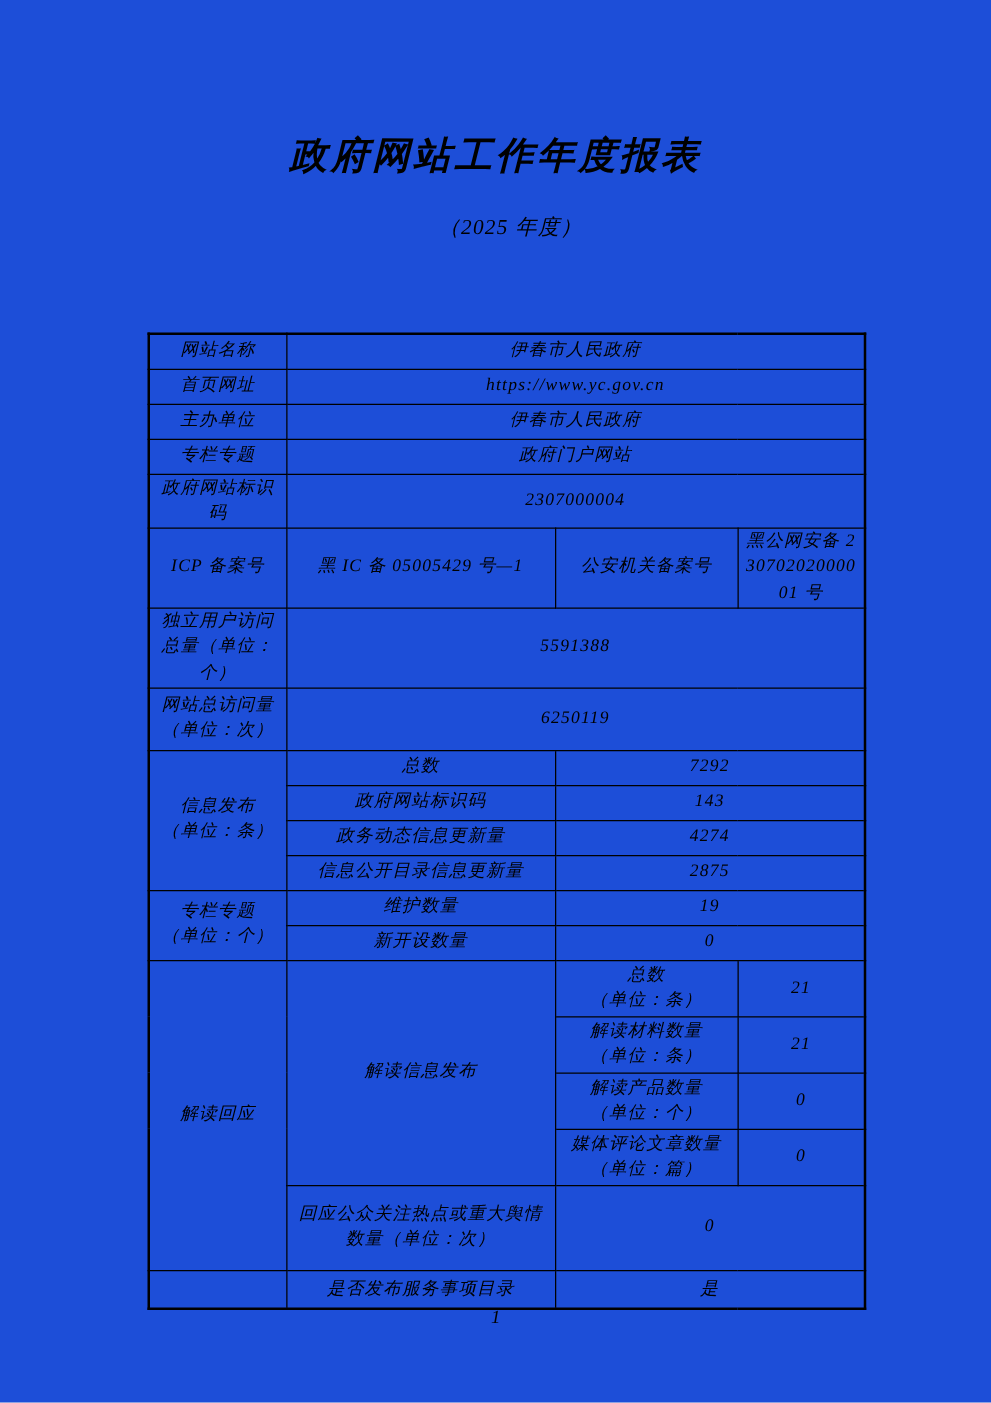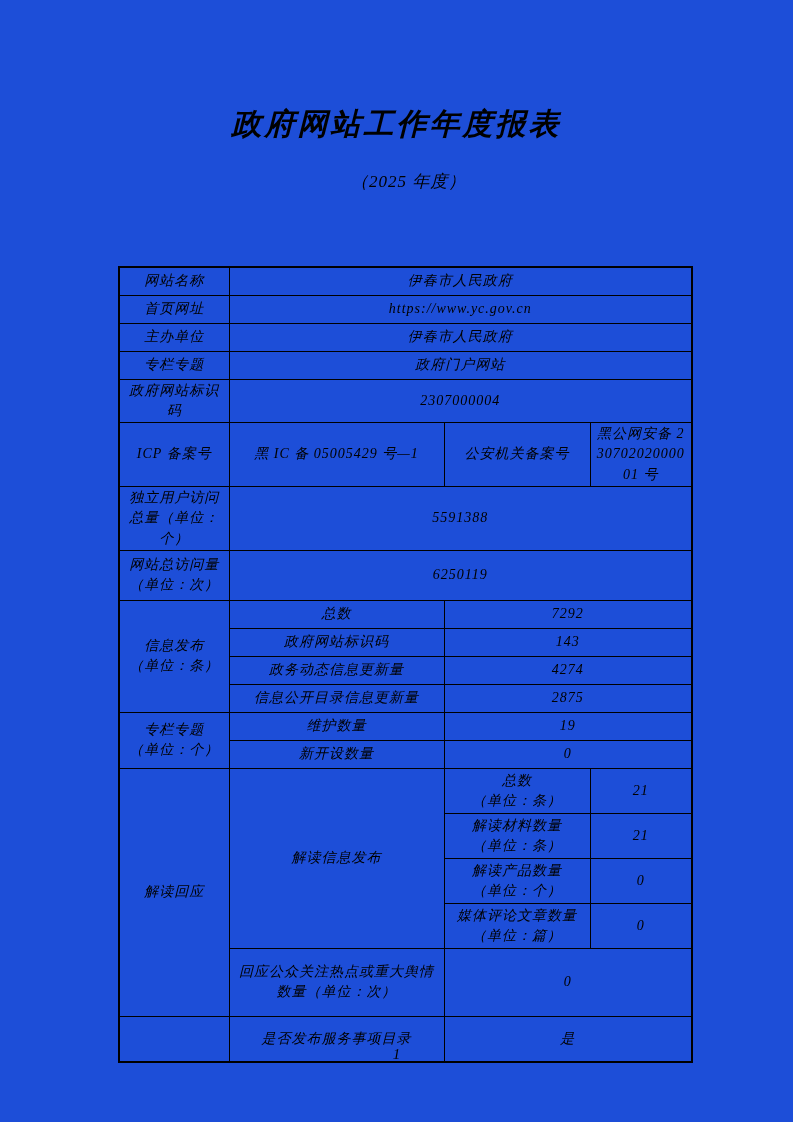--- a/index.html
+++ b/index.html
@@ -58,21 +58,21 @@
     vertical-align: middle;
     font-size: 14px;
     letter-spacing: 1px;
     line-height: 1.45;
     padding: 1px 6px;
     overflow: hidden;
   }
   td.brk { word-break: break-all; }
   td.pad-wrap { padding: 1px 26px; }
   tr.h28 { height: 28px; }
-  tr.h29 { height: 46px; }
+  tr.h29 { height: 31px; }
   tr.h45 { height: 45px; }
   tr.h50 { height: 50px; }
   tr.h52 { height: 52px; }
   tr.h64 { height: 64px; }
   tr.h68 { height: 68px; }
   .page-number {
     position: absolute;
     top: 1046px;
     left: 0;
     width: 100%;

